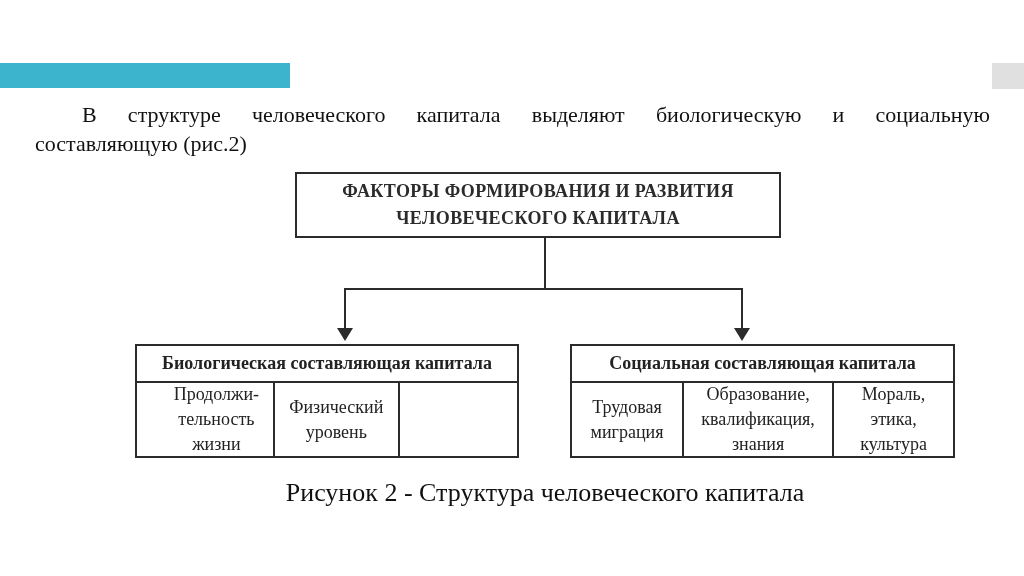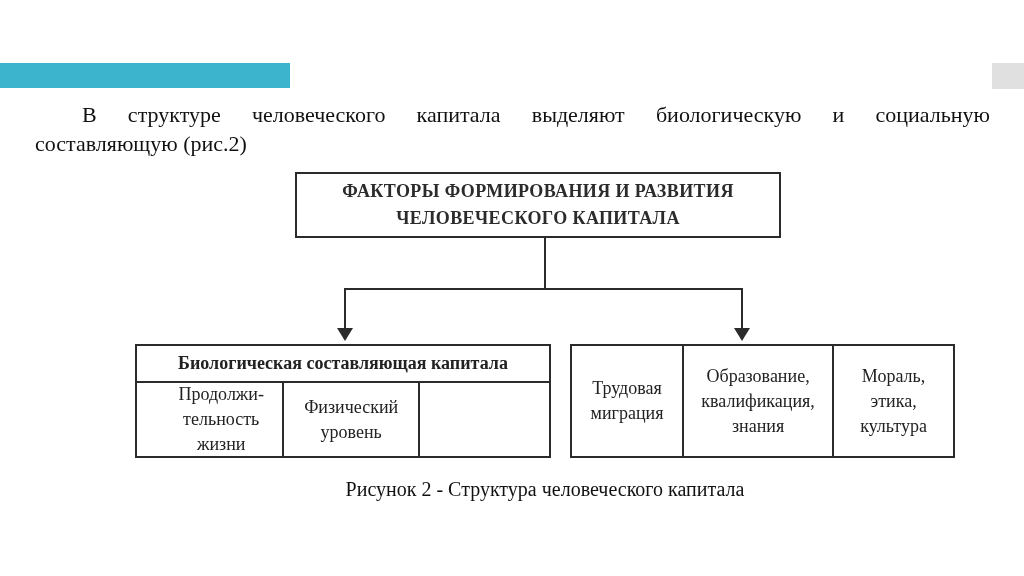--- a/index.html
+++ b/index.html
@@ -28,38 +28,38 @@
     position:absolute;width:0;height:0;
     border-left:8px solid transparent;border-right:8px solid transparent;
     border-top:13px solid #2b2b2b;
   }
 
   .dtable{
     position:absolute;top:344px;height:114px;box-sizing:border-box;
     border:2px solid #2b2b2b;background:#fff;display:flex;flex-direction:column;
     font-size:18px;color:#222;
   }
-  .dtable.left{left:135px;width:416px;}
+  .dtable.left{left:135px;width:384px;}
   .dtable.right{left:570px;width:385px;}
   .thead{
     height:35px;border-bottom:2px solid #2b2b2b;flex:0 0 auto;
     display:flex;align-items:center;justify-content:center;
     font-weight:bold;text-align:center;
   }
   .tbody{display:flex;flex:1 1 auto;min-height:0;}
   .cell{
     box-sizing:border-box;border-right:2px solid #2b2b2b;
     display:flex;align-items:center;justify-content:center;
     text-align:center;white-space:pre-line;line-height:25px;padding:0 2px;
   }
   .cell.last{border-right:none;}
 
   .caption{
     position:absolute;left:105px;top:478px;width:880px;
-    text-align:center;font-size:20px;color:#111;
+    text-align:center;font-size:26px;color:#111;
   }
 </style>
 </head>
 <body>
 
 <div class="slide">
 
   <div class="accent-bar"></div>
   <div class="accent-gray"></div>
 
@@ -85,20 +85,21 @@
     <div class="tbody">
       <div class="cell" style="flex:0 0 30.2%;margin-left:23px;">Продолжи-
 тельность
 жизни</div>
       <div class="cell" style="flex:0 0 32.9%;">Физический
 уровень</div>
     </div>
   </div>
 
   <div class="dtable right">
+    <div class="thead">Социальная составляющая капитала</div>
     <div class="tbody">
       <div class="cell" style="flex:0 0 29.4%;">Трудовая
 миграция</div>
       <div class="cell" style="flex:0 0 39.4%;">Образование,
 квалификация,
 знания</div>
       <div class="cell last" style="flex:1 1 auto;">Мораль,
 этика,
 культура</div>
     </div>

